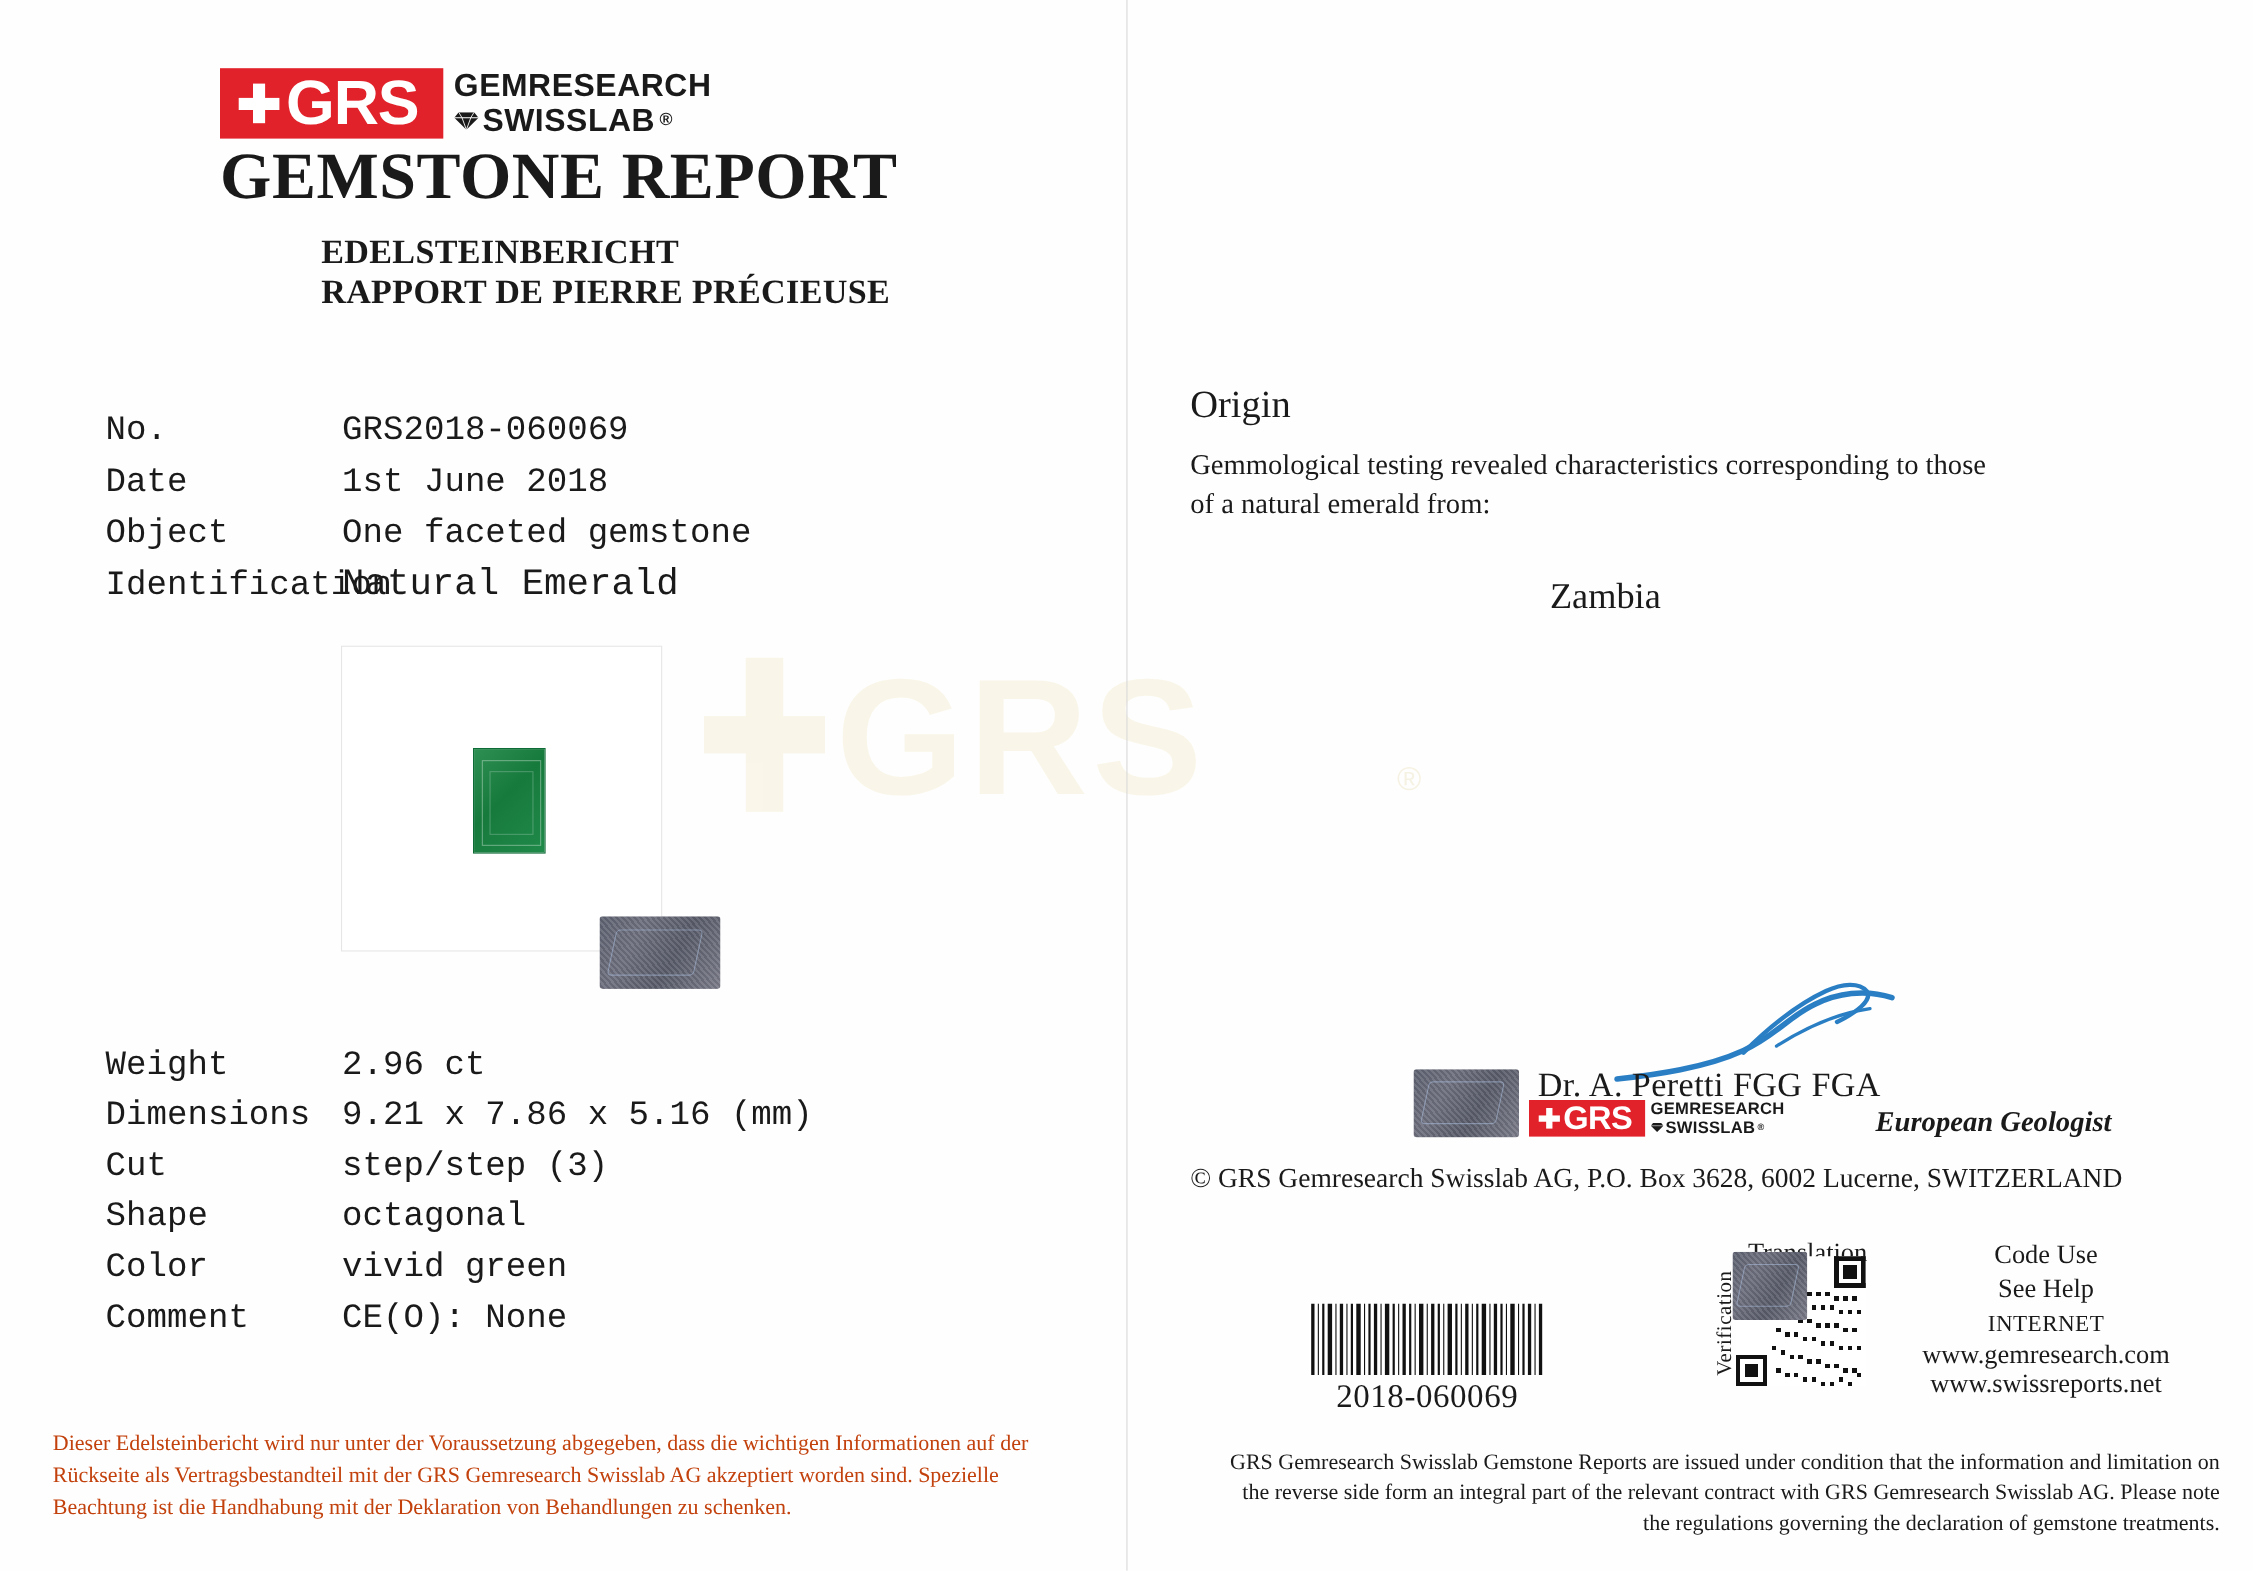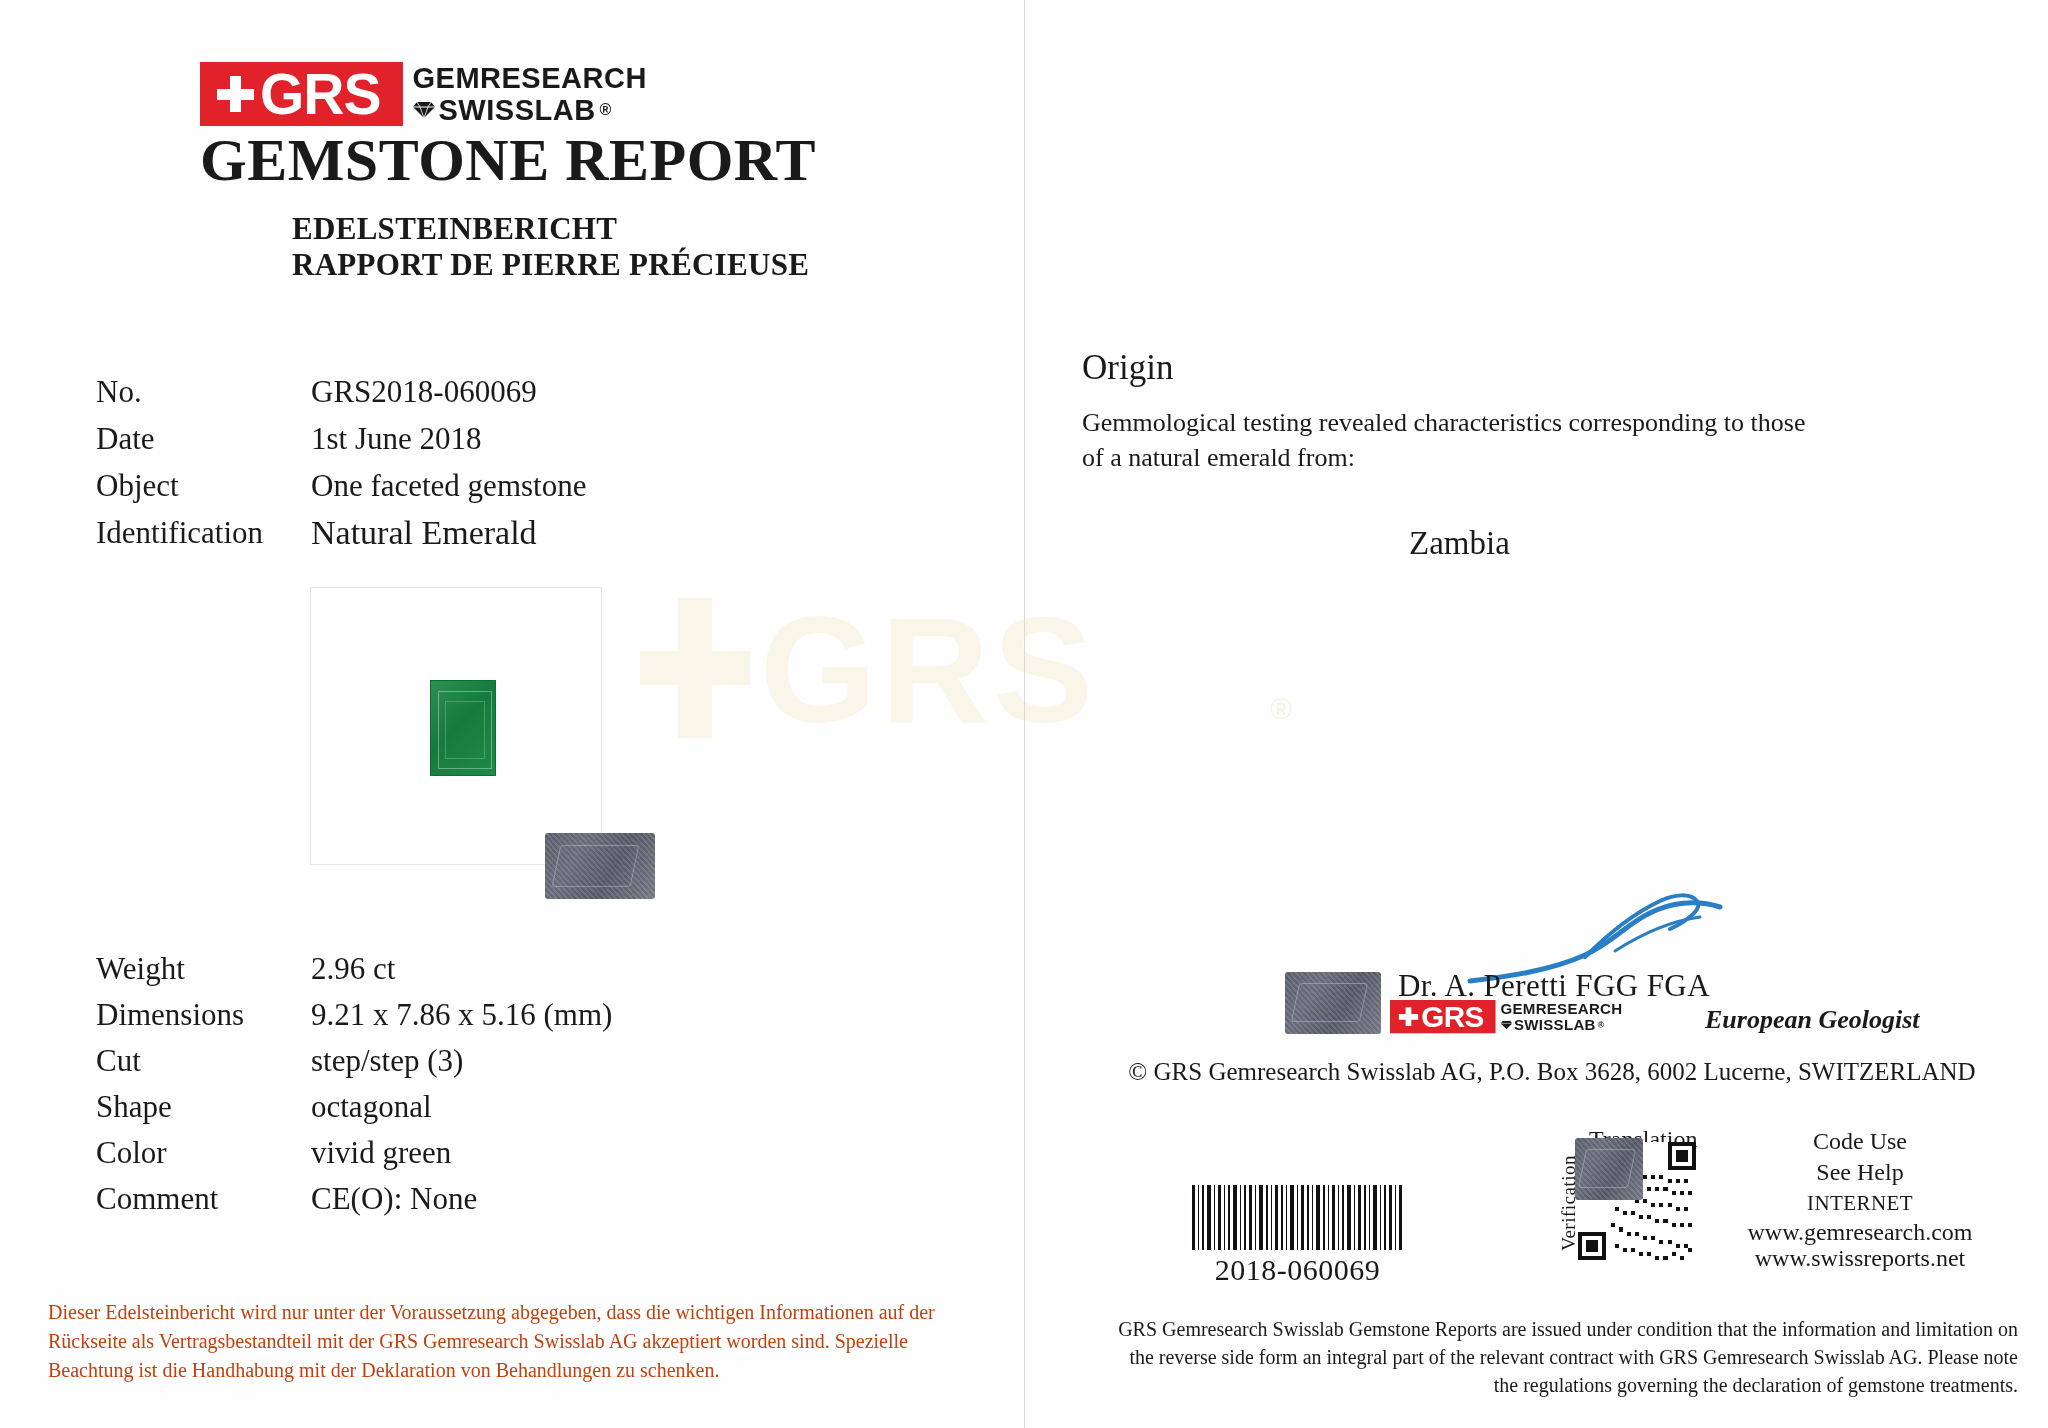--- a/index.html
+++ b/index.html
@@ -153,20 +153,21 @@
   .fields-top {
     position: absolute;
     left: 96px;
     top: 368px;
     width: 700px;
   }
   .frow {
     display: flex;
     font-size: 31px;
     line-height: 47px;
+    font-family: Liberation Mono, monospace;
   }
   .frow .flabel { width: 215px; }
   .frow .fvalue { flex: 1; }
   .ident-value { font-size: 34px; }
 
   
   .gem-box {
     position: absolute;
     left: 310px;
     top: 587px;
@@ -292,21 +293,21 @@
     left: 1390px;
     top: 1000px;
     transform: scale(0.52);
     transform-origin: left top;
   }
   .copyright {
     position: absolute;
     left: 1082px;
     top: 1058px;
     width: 940px;
-    text-align: center;
+    text-align: left;
     font-size: 25px;
   }
 
   
   .translation-label {
     position: absolute;
     left: 1589px;
     top: 1126px;
     font-size: 24px;
   }

